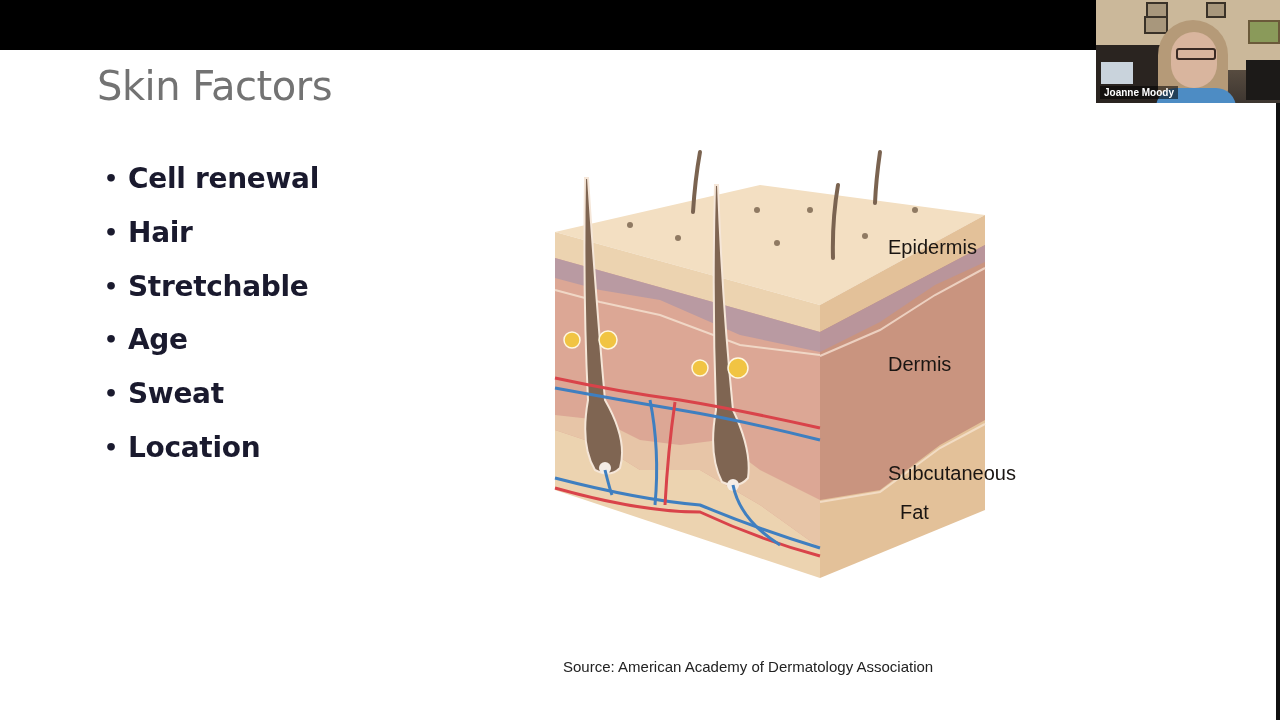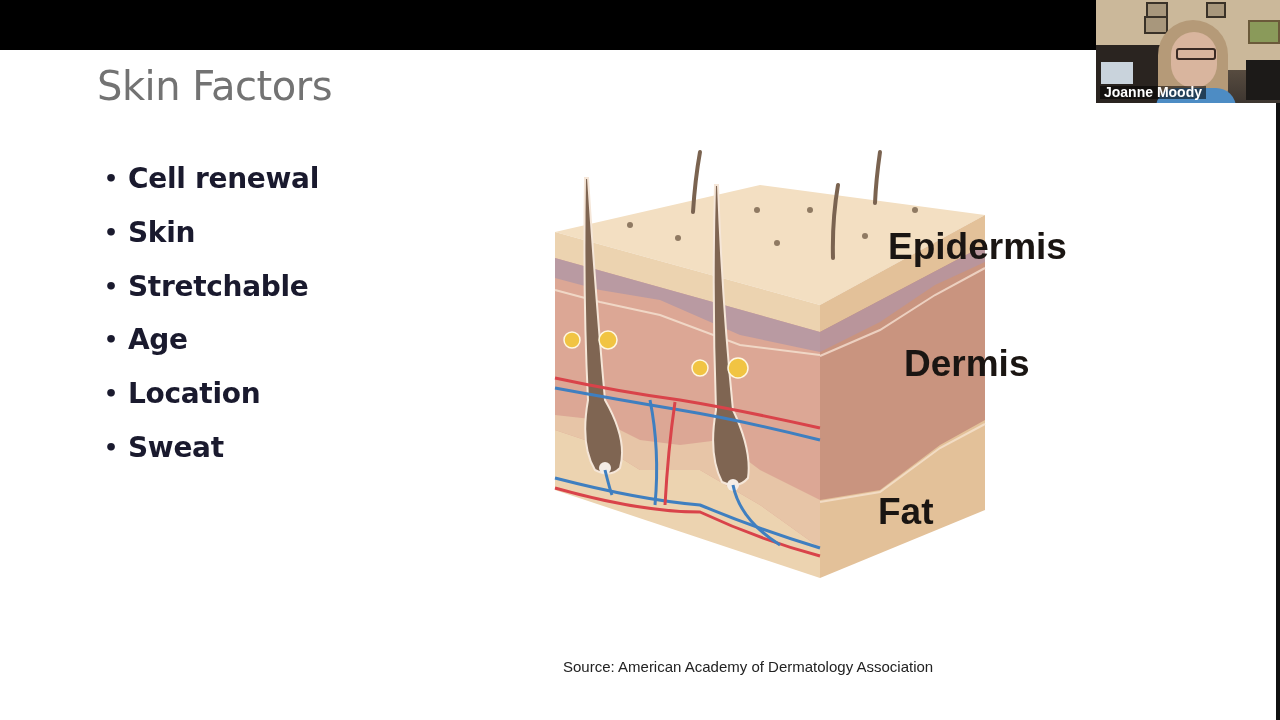--- a/index.html
+++ b/index.html
@@ -34,21 +34,21 @@
       white-space: nowrap;
     }
     .bullets li .dot {
       display: inline-block; width: 24px; font-size: 22px; vertical-align: top;
     }
     .figure {
       position: absolute; left: 540px; top: 140px; width: 480px; height: 450px;
     }
     .layer-label {
       position: absolute; font-family: "Liberation Sans", sans-serif;
-      font-weight: bold; font-size: 37px; color: #1a1512; line-height: 40px;
+      font-weight: normal; font-size: 20px; color: #1a1512; line-height: 40px;
       white-space: nowrap;
     }
     .source {
       position: absolute; left: 563px; top: 658px;
       font-family: "Liberation Sans", sans-serif; font-size: 15px; color: #222;
       white-space: nowrap;
     }
     .webcam {
       position: absolute; left: 1096px; top: 0; width: 184px; height: 103px;
       background: linear-gradient(180deg, #7a6a58 0%, #5e5144 60%, #3d3630 100%);
@@ -60,44 +60,44 @@
     .webcam .screen { position:absolute; left:5px; top:62px; width:32px; height:22px; background:#c9d3dc; }
     .webcam .person-hair { position:absolute; left:62px; top:20px; width:70px; height:80px; border-radius:35px 35px 10px 10px; background:#b59a78; }
     .webcam .person-face { position:absolute; left:75px; top:32px; width:46px; height:56px; border-radius:23px; background:#d9b59e; }
     .webcam .glasses { position:absolute; left:80px; top:48px; width:36px; height:8px; border:2px solid #3a2a24; border-radius:3px; }
     .webcam .shirt { position:absolute; left:60px; top:88px; width:80px; height:20px; background:#4d8cc4; border-radius:20px 20px 0 0; }
     .webcam .right-dark { position:absolute; left:150px; top:60px; width:34px; height:40px; background:#1c1a18; }
     .webcam .painting { position:absolute; left:152px; top:20px; width:28px; height:20px; background:#8a9a5a; border:2px solid #6b5a3a; }
     .webcam .name-tag {
       position:absolute; left:4px; top:86px; height:13px; padding:0 4px;
       background: rgba(0,0,0,0.55); color:#fff; font-family:"Liberation Sans", sans-serif;
-      font-size:14px; line-height:13px; font-weight:bold; white-space:nowrap;
+      font-size:10px; line-height:13px; font-weight:bold; white-space:nowrap;
     }
     .page-num {
       position:absolute; left:1188px; top:706px; font-size:8px; color:#bbb;
       font-family:"Liberation Sans", sans-serif;
     }
   </style>
 </head>
 <body>
 
 <div class="top-bar"></div>
 
 <div class="slide"></div>
 <div class="right-edge"></div>
 
 <div class="slide-title">Skin Factors</div>
 
 <ul class="bullets">
   <li><span class="dot">•</span><span>Cell renewal</span></li>
-  <li><span class="dot">•</span><span>Skin</span></li>
+  <li><span class="dot">•</span><span>Hair</span></li>
   <li><span class="dot">•</span><span>Stretchable</span></li>
   <li><span class="dot">•</span><span>Age</span></li>
+  <li><span class="dot">•</span><span>Sweat</span></li>
   <li><span class="dot">•</span><span>Location</span></li>
-  <li><span class="dot">•</span><span>Sweat</span></li>
 </ul>
 
 <div class="figure">
   <svg width="480" height="450" viewBox="540 140 480 450" xmlns="http://www.w3.org/2000/svg">
 
     <polygon points="555,232 760,185 985,215 820,305" fill="#f3dfc2"></polygon>
 
     <polygon points="555,232 820,305 820,578 555,490" fill="#ecd3b0"></polygon>
 
     <polygon points="555,258 820,332 820,548 760,505 700,470 640,470 600,445 555,430" fill="#dca795"></polygon>
@@ -148,22 +148,23 @@
       <path d="M555,388 Q620,400 680,410 Q740,420 820,440" stroke="#3f7fc0"></path>
       <path d="M555,478 Q640,500 700,505 Q760,530 820,548" stroke="#3f7fc0"></path>
       <path d="M555,488 Q640,512 700,512 Q760,540 820,556" stroke="#d9434a"></path>
       <path d="M650,400 Q660,450 655,505" stroke="#3f7fc0"></path>
       <path d="M675,402 Q668,450 665,505" stroke="#d9434a"></path>
       <path d="M733,485 Q740,520 780,545" stroke="#3f7fc0"></path>
       <path d="M605,470 Q610,490 612,495" stroke="#3f7fc0"></path>
     </g>
   </svg>
   <div class="layer-label" style="left:348px; top:87px;">Epidermis</div>
-  <div class="layer-label" style="left:364px; top:204px;">Dermis</div>
-  <div class="layer-label" style="left:338px; top:352px;">Fat</div>
+  <div class="layer-label" style="left:348px; top:204px;">Dermis</div>
+  <div class="layer-label" style="left:348px; top:313px;">Subcutaneous</div>
+  <div class="layer-label" style="left:360px; top:352px;">Fat</div>
 </div>
 
 <div class="source">Source: American Academy of Dermatology Association</div>
 
 <div class="page-num"></div>
 
 <div class="webcam">
   <div class="wall"></div>
   <div class="frame" style="left:50px; top:2px; width:18px; height:12px;"></div>
   <div class="frame" style="left:48px; top:16px; width:20px; height:14px;"></div>

